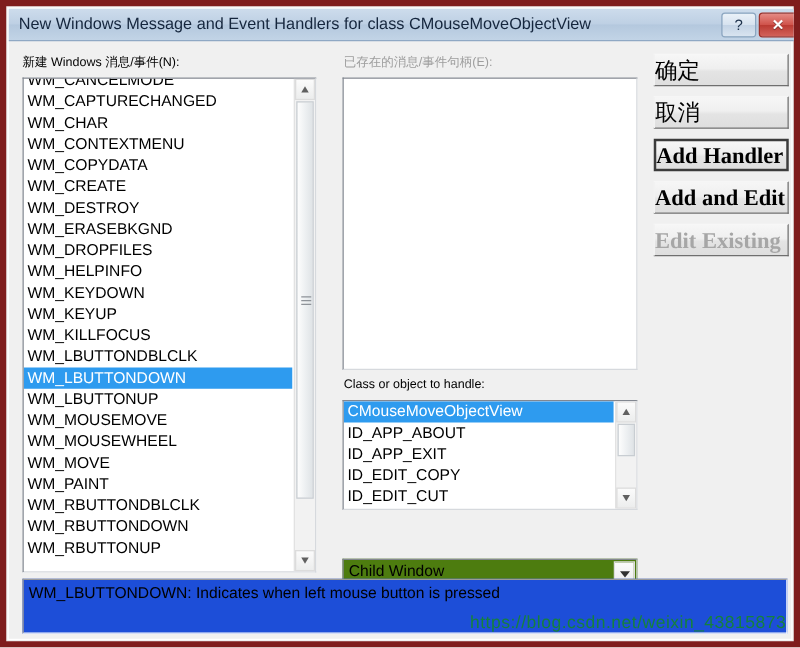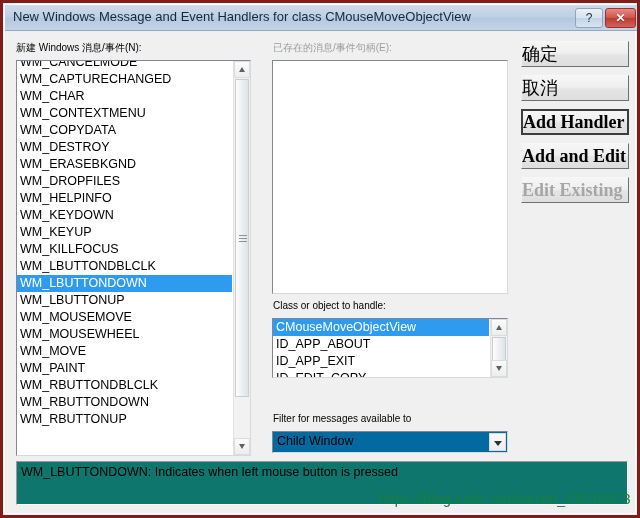--- a/index.html
+++ b/index.html
@@ -11,21 +11,21 @@
     font-family: "Liberation Sans", sans-serif;
   }
 
   
   #window {
     position: relative;
     width: 640px;
     height: 518px;
     box-sizing: border-box;
     background: #f0f0f0;
-    border: 3px solid #7f1d1d;
+    border: 5px solid #7f1d1d;
     overflow: hidden;
   }
   #window-inner-edge {
     position: absolute;
     left: 1px; top: 1px; right: 1px; bottom: 1px;
     border: 1px solid #ffffff;
     pointer-events: none;
   }
 
   
@@ -187,25 +187,26 @@
     border: 2px solid #3c3c3c;
     font-weight: bold;
   }
   .btn.bold { font-weight: bold; }
   .btn.disabled { color: #a6a6a6; }
 
   
   #filter-combo {
     position: absolute;
     box-sizing: border-box;
-    background: #0369a1;
+    background: #4d7c0f;
     border-top: 1px solid #828790;
     border-left: 1px solid #828790;
     border-right: 1px solid #d6d9dd;
     border-bottom: 1px solid #d6d9dd;
+    margin-top: 14px;
   }
   #filter-combo-value {
     position: absolute;
     left: 4px;
     top: 2px;
     font-size: 12.5px;
     color: #000000;
     white-space: nowrap;
   }
   #filter-combo-arrow {
@@ -224,21 +225,21 @@
     width: 0; height: 0;
     border-left: 4px solid transparent;
     border-right: 4px solid transparent;
     border-top: 5px solid #303030;
   }
 
   
   #desc-box {
     position: absolute;
     box-sizing: border-box;
-    background: #0f766e;
+    background: #1d4ed8;
     border-top: 1px solid #9a9a9a;
     border-left: 1px solid #9a9a9a;
     border-right: 1px solid #ffffff;
     border-bottom: 1px solid #ffffff;
     text-align: center;
   }
   #desc-text {
     position: absolute;
     left: 4px;
     top: 3px;
@@ -275,20 +276,21 @@
 
   <div class="field-label" style="left:13px; top:38px;">新建 Windows 消息/事件(N):</div>
 
   <div class="listbox" id="messages-listbox" style="left:13px; top:57px; width:235px; height:396px;">
     <div class="list-items" id="messages-items" style="right: 18px; top: -7px; bottom: auto; height: 408px;">
         <div class="list-row">WM_CANCELMODE</div>
         <div class="list-row">WM_CAPTURECHANGED</div>
         <div class="list-row">WM_CHAR</div>
         <div class="list-row">WM_CONTEXTMENU</div>
         <div class="list-row">WM_COPYDATA</div>
+        <div class="list-row">WM_CREATE</div>
         <div class="list-row">WM_DESTROY</div>
         <div class="list-row">WM_ERASEBKGND</div>
         <div class="list-row">WM_DROPFILES</div>
         <div class="list-row">WM_HELPINFO</div>
         <div class="list-row">WM_KEYDOWN</div>
         <div class="list-row">WM_KEYUP</div>
         <div class="list-row">WM_KILLFOCUS</div>
         <div class="list-row">WM_LBUTTONDBLCLK</div>
         <div class="list-row selected">WM_LBUTTONDOWN</div>
         <div class="list-row">WM_LBUTTONUP</div>
@@ -318,40 +320,39 @@
   </div>
 
   <div class="field-label disabled" style="left:270px; top:38px;">已存在的消息/事件句柄(E):</div>
 
   <div class="listbox" id="existing-listbox" style="left:269px; top:57px; width:236px; height:234px;">
     <div class="list-items" id="existing-items"></div>
   </div>
 
   <div class="field-label" style="left:270px; top:297px;">Class or object to handle:</div>
 
-  <div class="listbox" id="class-listbox" style="left:269px; top:315px; width:236px; height:60px;">
+  <div class="listbox" id="class-listbox" style="left:269px; top:315px; width:236px; height:88px;">
     <div class="list-items" id="class-items" style="right:18px;">
         <div class="list-row selected">CMouseMoveObjectView</div>
         <div class="list-row">ID_APP_ABOUT</div>
         <div class="list-row">ID_APP_EXIT</div>
         <div class="list-row">ID_EDIT_COPY</div>
         <div class="list-row">ID_EDIT_CUT</div>
       </div>
     <div class="vscroll">
       <div class="sb-arrow up">
           <i></i>
         </div>
       <div class="sb-thumb" style="top:18px; height:26px;"></div>
       <div class="sb-arrow down">
           <i></i>
         </div>
     </div>
   </div>
 
-  <div class="field-label" style="left:270px; top:410px;">Filter for messages available to</div>
 
   <div id="filter-combo" style="left:269px; top:428px; width:236px; height:22px;">
     <div id="filter-combo-value">Child Window</div>
     <div id="filter-combo-arrow">
         <i></i>
       </div>
   </div>
 
   <div id="button-column">
       <div class="btn" style="left: 518px; top: 38px; width: 108px; height: 26px; line-height: 24px;">确定</div>

